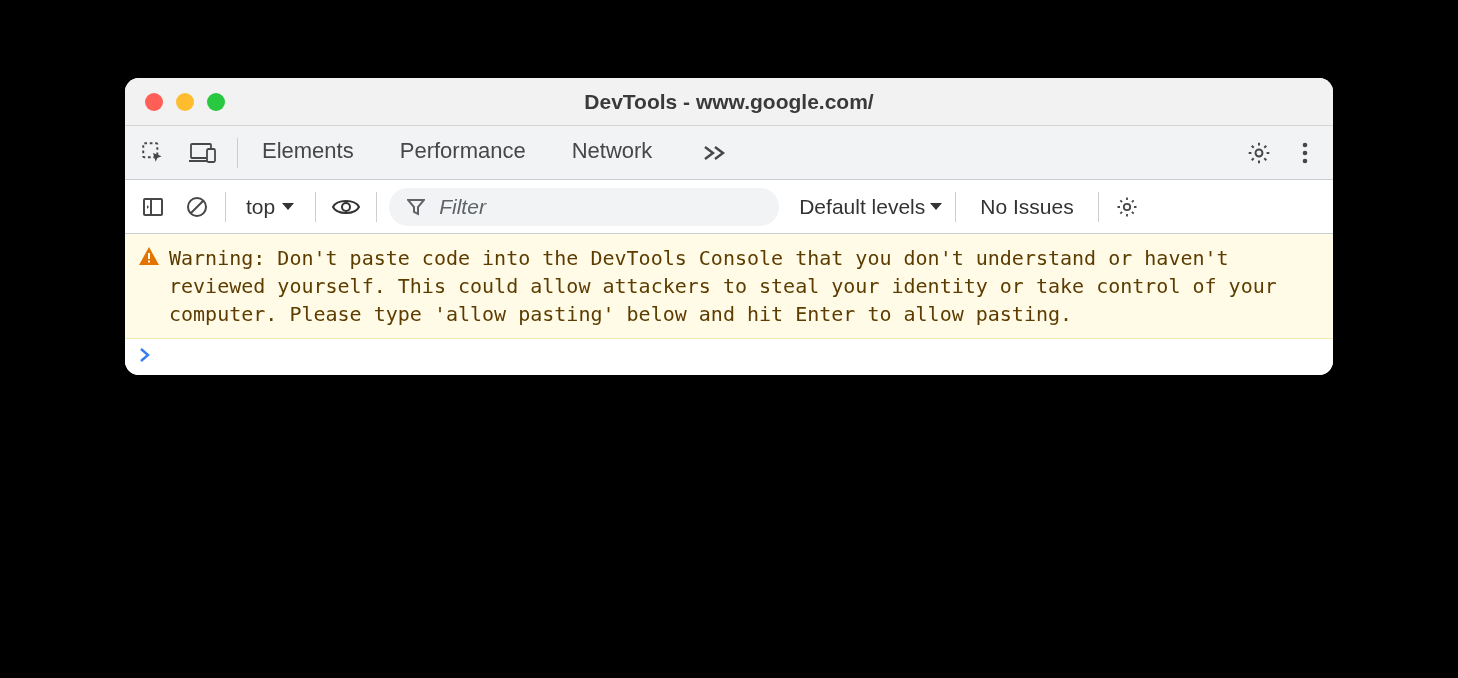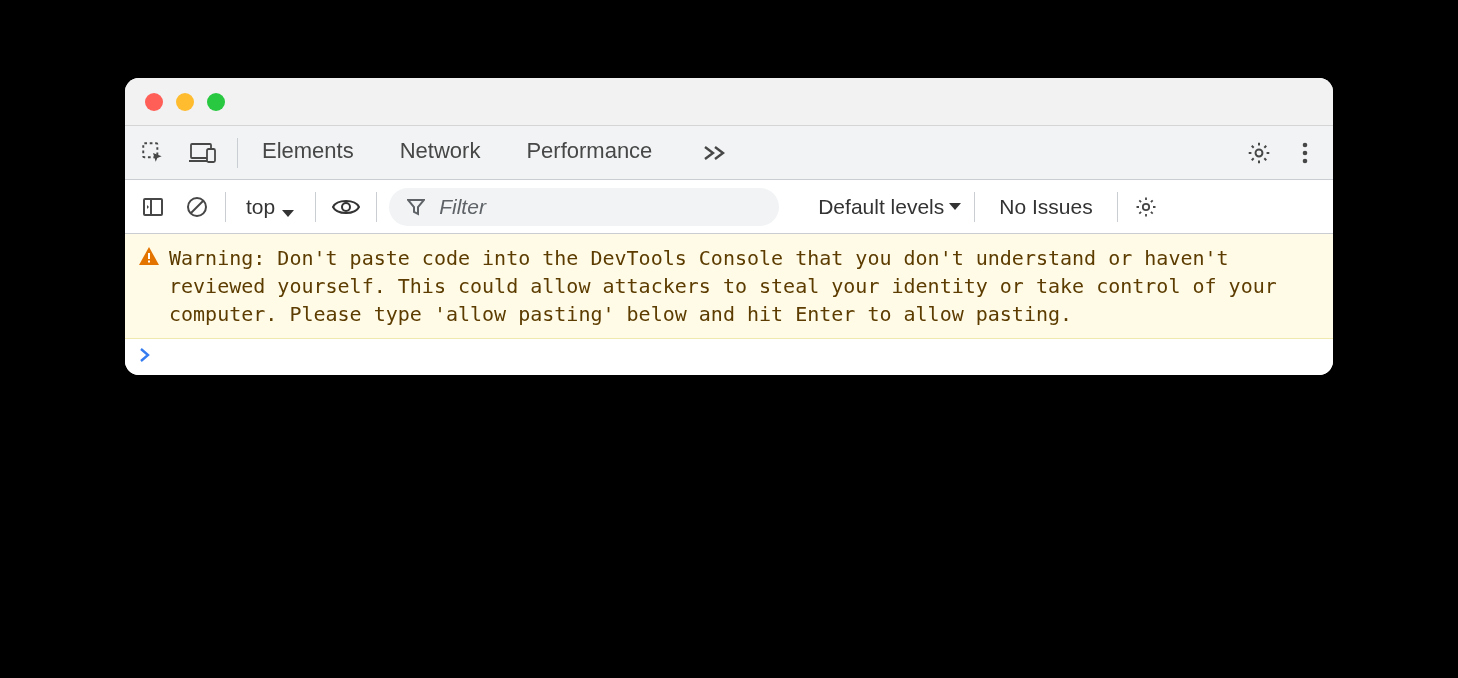--- a/index.html
+++ b/index.html
@@ -110,21 +110,21 @@
       height: 54px;
       background: #fff;
       border-bottom: 1px solid #cacdd1;
       display: flex;
       align-items: center;
       padding: 0 12px;
       gap: 12px;
     }
     .context-select {
       display: flex;
-      align-items: flex-end;
+      align-items: center;
       gap: 6px;
       font-size: 21px;
       color: #333;
       cursor: pointer;
       padding: 0 8px;
     }
     .eye-btn { display:flex; align-items:center; justify-content:center; cursor:pointer; width:36px; color:#333; }
     .filter-box {
       flex: 1;
       max-width: 390px;
@@ -147,21 +147,21 @@
       font-style: italic;
     }
     .filter-input::placeholder { color: #5f6368; }
     .levels {
       display: flex;
       align-items: center;
       gap: 4px;
       font-size: 21px;
       color: #333;
       cursor: pointer;
-      margin-left: 27px;
+      margin-left: 8px;
     }
     .issues {
       font-size: 21px;
       color: #333;
       cursor: pointer;
       padding: 0 12px;
     }
     
     .warning-row {
       background: #fffbe6;
@@ -199,20 +199,21 @@
 <body>
 
 <div class="window">
 
   <div class="titlebar">
     <div class="traffic-lights">
       <div class="traffic-light tl-red"></div>
       <div class="traffic-light tl-yellow"></div>
       <div class="traffic-light tl-green"></div>
     </div>
+    <div class="title">DevTools - www.google.com/</div>
   </div>
 
   <div class="tabbar">
     <div class="tabbar-left">
       <span class="icon-btn">
         <svg width="26" height="26" viewBox="0 0 24 24" fill="none" stroke="currentColor" stroke-width="1.8">
           <rect x="3" y="3" width="13" height="13" rx="1" stroke-dasharray="2.5 2.5"></rect>
           <path d="M12 12 L20 15 L16 16.5 L14.5 20 Z" fill="currentColor" stroke="none"></path>
         </svg>
       </span>
@@ -220,22 +221,22 @@
         <svg width="28" height="24" viewBox="0 0 28 24" fill="none" stroke="currentColor" stroke-width="1.8">
           <rect x="2" y="3" width="20" height="14" rx="1"></rect>
           <line x1="0" y1="20" x2="24" y2="20"></line>
           <rect x="18" y="8" width="8" height="13" rx="1.5" fill="#f1f3f4"></rect>
         </svg>
       </span>
     </div>
     <div class="tabbar-divider"></div>
     <div class="tabs">
       <div class="tab">Elements</div>
+      <div class="tab">Performance</div>
       <div class="tab">Network</div>
-      <div class="tab">Performance</div>
       <span class="icon-btn" style="align-self:center;">
         <svg width="28" height="20" viewBox="0 0 28 20" fill="none" stroke="currentColor" stroke-width="2.4">
           <path d="M5 4 L13 10 L5 16"></path>
           <path d="M15 4 L23 10 L15 16"></path>
         </svg>
       </span>
     </div>
     <div class="tabbar-right">
       <span class="icon-btn">
         <svg width="26" height="26" viewBox="0 0 24 24" fill="none" stroke="currentColor" stroke-width="1.8">

